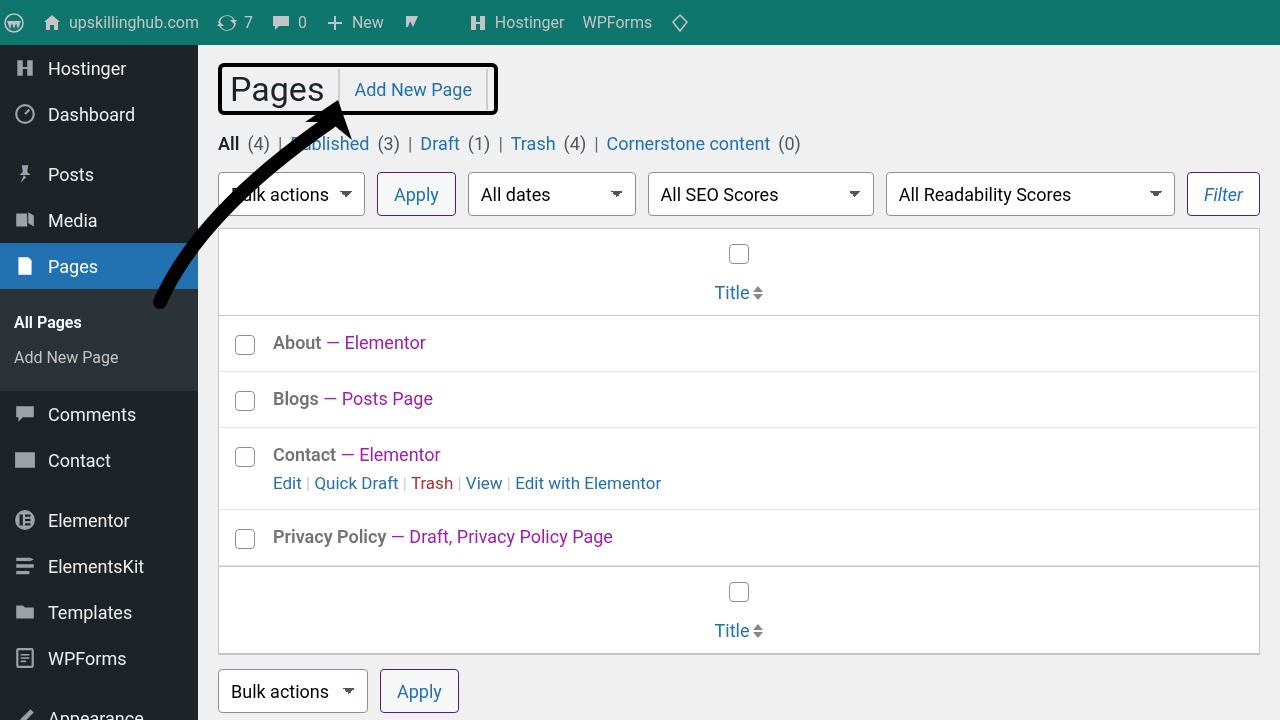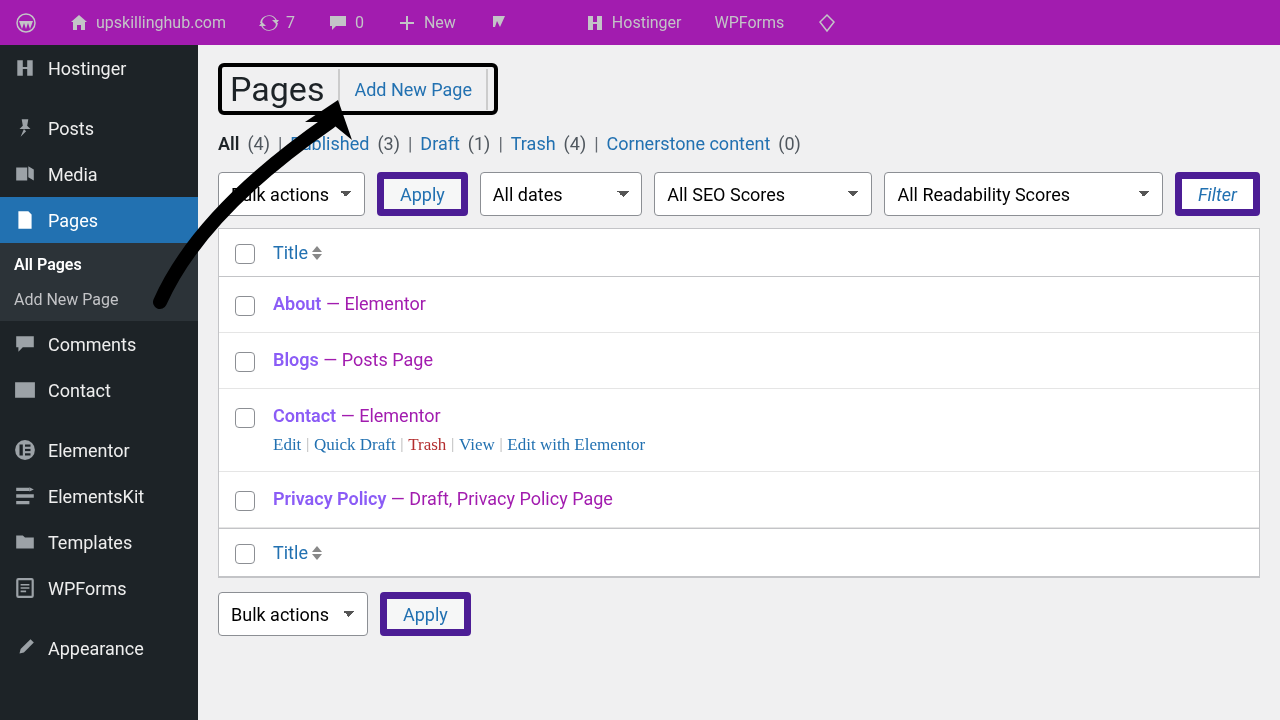--- a/index.html
+++ b/index.html
@@ -1,66 +1,66 @@
 <!DOCTYPE html>
 <html><head>
 <meta charset="utf-8">
 <style>
   * { box-sizing: border-box; margin: 0; padding: 0; font-family: -apple-system, BlinkMacSystemFont, "Segoe UI", Roboto, sans-serif; }
   body { background: #f0f0f1; width: 1280px; height: 720px; overflow: hidden; color: #1d2327; }
   a { text-decoration: none; }
 
   
-  .toolbar { height: 45px; background: #a21caf; color: #c3c4c7; display: flex; align-items: center; padding: 0 16px; font-size: 16px; gap: 33px; }
+  .toolbar { height: 45px; background: #0f766e; color: #c3c4c7; display: flex; align-items: center; padding: 0 4px; font-size: 16px; gap: 18px; }
   .toolbar .item { display: flex; align-items: center; gap: 7px; cursor: pointer; }
   .toolbar svg { width: 20px; height: 20px; fill: #c3c4c7; }
   .toolbar .sep { width: 10px; }
 
   
   .sidebar { position: absolute; top: 45px; left: 0; width: 198px; bottom: 0; background: #1d2327; color: #f0f0f1; font-size: 18px; }
   .sidebar .item { display: flex; align-items: center; gap: 12px; padding: 12px 14px; cursor: pointer; color: #eee; }
   .sidebar .item svg { width: 22px; height: 22px; fill: #9ca2a7; flex-shrink:0; }
   .sidebar .item.active { background: #2271b1; color: #fff; position: relative; }
   .sidebar .item.active svg { fill: #fff; }
   .sidebar .item.active::after { content:""; position:absolute; right:-10px; top:50%; transform:translateY(-50%); border:10px solid transparent; border-right-color:#f0f0f1; }
-  .sidebar .sub { background: #2c3338; padding: 4px 0; }
+  .sidebar .sub { background: #2c3338; padding: 16px 0; }
   .sidebar .sub .subitem { padding: 8px 14px; font-size: 16px; color: #c3c4c7; cursor:pointer; }
   .sidebar .sub .subitem.current { color: #fff; font-weight: 600; }
 
   
   .content { position: absolute; top: 45px; left: 198px; right: 0; bottom: 0; padding: 18px 20px; overflow: auto; }
   .heading-wrap { display: inline-flex; align-items: center; border: 4px solid #000; border-radius: 6px; padding: 0 6px 0 0; margin-bottom: 18px; gap: 6px; }
   .heading-wrap h1 { font-size: 34px; font-weight: 400; padding: 2px 8px; }
   .heading-wrap .addnew { color: #2271b1; border-left: 2px solid #ccc; border-right: 2px solid #ccc; padding: 10px 14px; font-size: 18px; cursor:pointer; }
 
   .subsubsub { font-size: 18px; color: #646970; margin-bottom: 18px; display:flex; gap:8px; align-items:center; flex-wrap:wrap;text-align:center; }
   .subsubsub .link { color: #2271b1; cursor:pointer; }
   .subsubsub .current { color: #1d2327; font-weight: 600; }
   .subsubsub .count { color: #50575e; }
 
   .tablenav { display: flex; align-items: center; gap: 12px; margin-bottom: 12px; }
   select.wp { height: 44px; border: 1px solid #8c8f94; border-radius: 4px; padding: 0 34px 0 12px; font-size: 18px; background: #fff; appearance:none; -webkit-appearance:none; background-image: linear-gradient(45deg, transparent 50%, #555 50%), linear-gradient(135deg, #555 50%, transparent 50%); background-position: calc(100% - 18px) 50%, calc(100% - 12px) 50%; background-size: 6px 6px, 6px 6px; background-repeat: no-repeat; }
-  .btn { height: 44px; border: 7px solid #4c1d95; color: #2271b1; background: #f6f7f7; border-radius: 4px; padding: 0 16px; font-size: 18px; cursor:pointer; }
+  .btn { height: 44px; border: 1px solid #4c1d95; color: #2271b1; background: #f6f7f7; border-radius: 4px; padding: 0 16px; font-size: 18px; cursor:pointer; }
   .btn.filter { background: #fff; font-style: italic; }
 
   .list-table { width: 100%; border: 1px solid #c3c4c7; border-top: none; background: #fff; }
-  .list-table .hdr, .list-table .ftr { border-top: 1px solid #c3c4c7; border-bottom: 1px solid #c3c4c7; display: flex; align-items: center; padding: 12px 16px; gap: 18px; }
+  .list-table .hdr, .list-table .ftr { border-top: 1px solid #c3c4c7; border-bottom: 1px solid #c3c4c7; display: flex; align-items: center; padding: 12px 16px; gap: 18px; flex-direction: column; }
   .list-table .hdr .th, .list-table .ftr .th { color: #2271b1; font-size: 18px; cursor:pointer; display:flex; align-items:center; gap:4px; }
   .sort-ind { display:inline-flex; flex-direction:column; line-height:0; }
   .sort-ind span { width:0; height:0; border-left:5px solid transparent; border-right:5px solid transparent; }
   .sort-ind .up { border-bottom:6px solid #888; margin-bottom:2px; }
   .sort-ind .down { border-top:6px solid #888; }
   .list-table .row { border-bottom: 1px solid #e5e5e5; display: flex; align-items: flex-start; padding: 16px; gap: 18px; }
   .list-table .row:last-of-type { border-bottom: none; }
   input.cb { width: 20px; height: 20px; border: 1px solid #8c8f94; border-radius: 4px; appearance:none; -webkit-appearance:none; background:#fff; cursor:pointer; flex-shrink:0; margin-top:3px; }
   .row .cell { font-size: 18px; }
-  .row .title-link { color: #8b5cf6; font-weight: 600; cursor:pointer; }
+  .row .title-link { color: #737373; font-weight: 600; cursor:pointer; }
   .row .dash { color: #a21caf; font-weight: 400; }
   .row-actions { margin-top: 8px; font-size: 17px; color: #ccc; }
-  .row-actions .act { color: #2271b1; cursor:pointer;font-family:Liberation Serif, serif; }
+  .row-actions .act { color: #2271b1; cursor:pointer; }
   .row-actions .trash { color: #b32d2e; }
 
   
   .arrow-annot { position: absolute; top: 92px; left: 120px; pointer-events:none; }
 </style>
 </head>
 <body>
 
 <div class="toolbar">
   <div class="item">
@@ -114,20 +114,27 @@
       </svg>
   </div>
 </div>
 
 <div class="sidebar">
   <div class="item">
     <svg viewBox="0 0 20 20">
         <path d="M3 3h5v6h4V3h5v14h-5v-6H8v6H3z"></path>
       </svg>
     <span>Hostinger</span>
+  </div>
+  <div class="item">
+    <svg viewBox="0 0 20 20">
+        <circle cx="10" cy="10" r="8" fill="none" stroke="#9ca2a7" stroke-width="2"></circle>
+        <path d="M10 10l4-4" stroke="#9ca2a7" stroke-width="2"></path>
+      </svg>
+    <span>Dashboard</span>
   </div>
   <div style="height:14px"></div>
   <div class="item">
     <svg viewBox="0 0 20 20">
         <path d="M7 2h6l-1 6 3 3H5l3-3z M9 11l-3 7 5-5z"></path>
       </svg>
     <span>Posts</span>
   </div>
   <div class="item">
     <svg viewBox="0 0 20 20">

